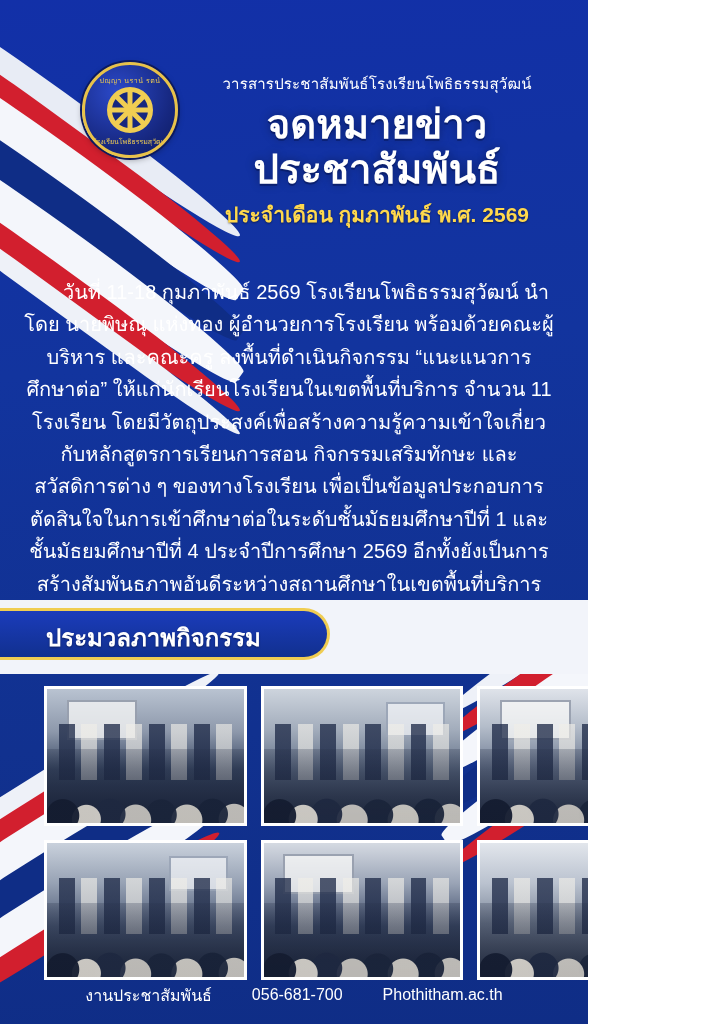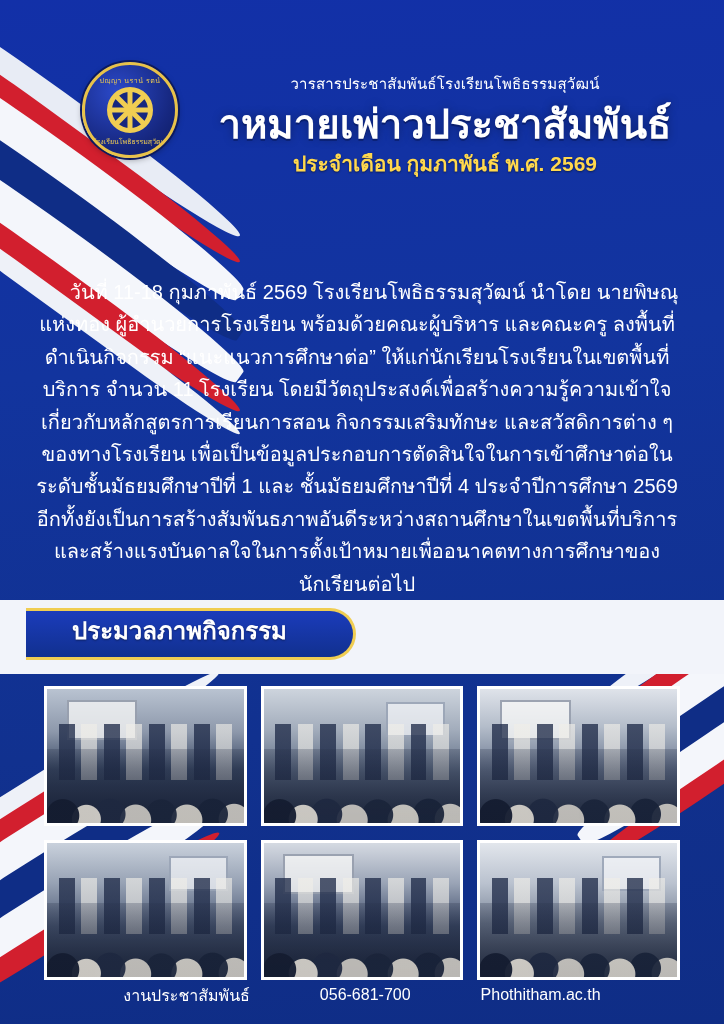--- a/index.html
+++ b/index.html
@@ -3,21 +3,21 @@
 <meta charset="utf-8">
 <style>
   * { box-sizing: border-box; margin: 0; padding: 0; }
   html, body {
     width: 724px; height: 1024px;
     font-family: "Liberation Sans", "DejaVu Sans", sans-serif;
     overflow: hidden;
   }
   .poster {
     position: relative;
-    width: 724px; height: 1024px;
+    width: 588px; height: 1024px;
     background: linear-gradient(175deg, #1230a8 0%, #12349e 35%, #11318f 70%, #0f2d86 100%);
     overflow: hidden;
   }
 
   
   .ribbon-wrap {
     position: absolute; left: -40px; top: -30px;
     width: 320px; height: 320px;
     pointer-events: none;
   }
@@ -116,21 +116,21 @@
   }
   .kicker {
     color: #ffffff; font-size: 15px; margin-bottom: 6px; letter-spacing: .2px;
   }
   .title {
     font-size: 40px; font-weight: bold; line-height: 1.12;
     color: #ffffff;
     text-shadow: 0 2px 0 #0a1f6e, 0 0 10px rgba(0,0,0,.35);
   }
   .subtitle {
-    color: #ffd84d; font-size: 21px; font-weight: bold;
+    margin-top: 6px; color: #ffd84d; font-size: 21px; font-weight: bold;
     text-shadow: 0 1px 2px rgba(0,0,0,.45);
   }
 
   
   .date-pill {
     position: absolute; left: 50%; top: 212px; transform: translateX(-50%);
     background: linear-gradient(180deg, #1b3cbb 0%, #132d93 100%);
     border: 3px solid #f0cd52;
     border-radius: 26px;
     padding: 7px 42px;
@@ -153,23 +153,22 @@
   .band {
     position: absolute; left: 0; right: 0; top: 600px; height: 74px;
     background: #f2f4fa;
   }
   .band-tab {
     position: absolute; left: 0; top: 608px;
     height: 52px; min-width: 330px;
     background: linear-gradient(180deg, #1b3cbb 0%, #11308f 100%);
     border-radius: 0 26px 26px 0;
     border: 3px solid #f0cd52; border-left: none;
-    display: flex; align-items: flex-start;
+    display: flex; align-items: flex-end;
     padding: 0 36px 0 46px;
-    margin-left: 26px;
   }
   .band-tab-label {
     color: #ffffff; font-size: 24px; font-weight: bold;
     text-shadow: 0 1px 2px rgba(0,0,0,.4);
     white-space: nowrap;
   }
 
   
   .grid {
     position: absolute; left: 44px; top: 686px;
@@ -228,21 +227,21 @@
   .board-b {
     position: absolute; right: 8%; top: 10%; width: 30%; height: 26%;
     background: rgba(245,247,250,.7);
     border: 2px solid rgba(110,125,150,.6);
   }
 
   
   .footer {
     position: absolute; left: 0; right: 0; bottom: 0; height: 58px;
     display: flex; align-items: center; justify-content: center;
-    gap: 70px;
+    gap: 40px;
     color: #ffffff; font-size: 16px;
   }
   .footer span { white-space: nowrap; }
 </style>
 </head>
 <body>
 
 <div class="poster">
 
   <div class="ribbon-wrap">
@@ -277,21 +276,21 @@
     <div class="logo-top-text">ปญฺญา นรานํ รตนํ</div>
     <div class="wheel">
       <div class="spokes"></div>
       <div class="spokes2"></div>
     </div>
     <div class="logo-bottom-text">โรงเรียนโพธิธรรมสุวัฒน์</div>
   </div>
 
   <div class="header">
     <div class="kicker">วารสารประชาสัมพันธ์โรงเรียนโพธิธรรมสุวัฒน์</div>
-    <div class="title">าหมายเพ่าวประชาสัมพันธ์</div>
+    <div class="title">จดหมายข่าวประชาสัมพันธ์</div>
     <div class="subtitle">ประจำเดือน กุมภาพันธ์ พ.ศ. 2569</div>
   </div>
 
 
   <div class="body-text">วันที่ 11-18 กุมภาพันธ์ 2569 โรงเรียนโพธิธรรมสุวัฒน์ นำโดย นายพิษณุ แห่งทอง ผู้อำนวยการโรงเรียน พร้อมด้วยคณะผู้บริหาร และคณะครู ลงพื้นที่ดำเนินกิจกรรม “แนะแนวการศึกษาต่อ” ให้แก่นักเรียนโรงเรียนในเขตพื้นที่บริการ จำนวน 11 โรงเรียน โดยมีวัตถุประสงค์เพื่อสร้างความรู้ความเข้าใจเกี่ยวกับหลักสูตรการเรียนการสอน กิจกรรมเสริมทักษะ และสวัสดิการต่าง ๆ ของทางโรงเรียน เพื่อเป็นข้อมูลประกอบการตัดสินใจในการเข้าศึกษาต่อในระดับชั้นมัธยมศึกษาปีที่ 1 และ ชั้นมัธยมศึกษาปีที่ 4 ประจำปีการศึกษา 2569 อีกทั้งยังเป็นการสร้างสัมพันธภาพอันดีระหว่างสถานศึกษาในเขตพื้นที่บริการ และสร้างแรงบันดาลใจในการตั้งเป้าหมายเพื่ออนาคตทางการศึกษาของนักเรียนต่อไป</div>
 
   <div class="band"></div>
   <div class="band-tab">
     <span class="band-tab-label">ประมวลภาพกิจกรรม</span>
   </div>

